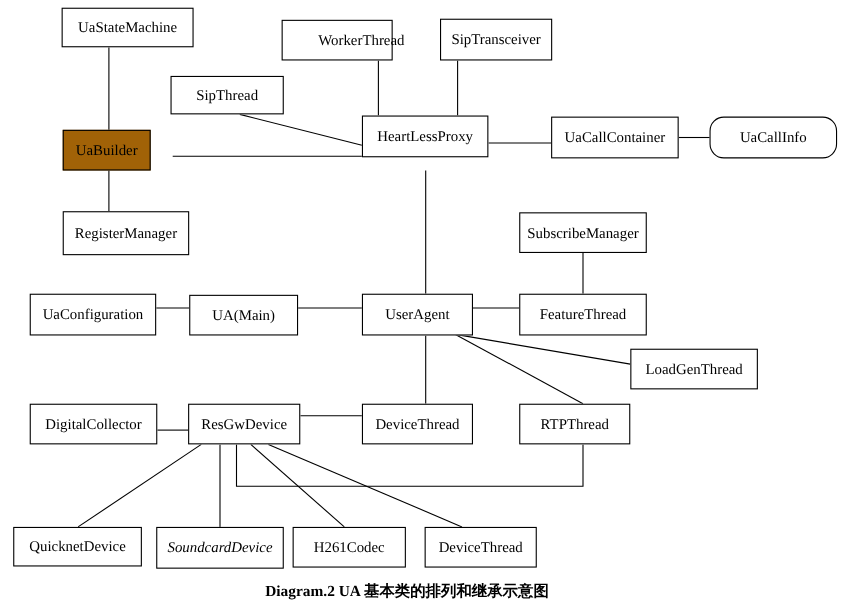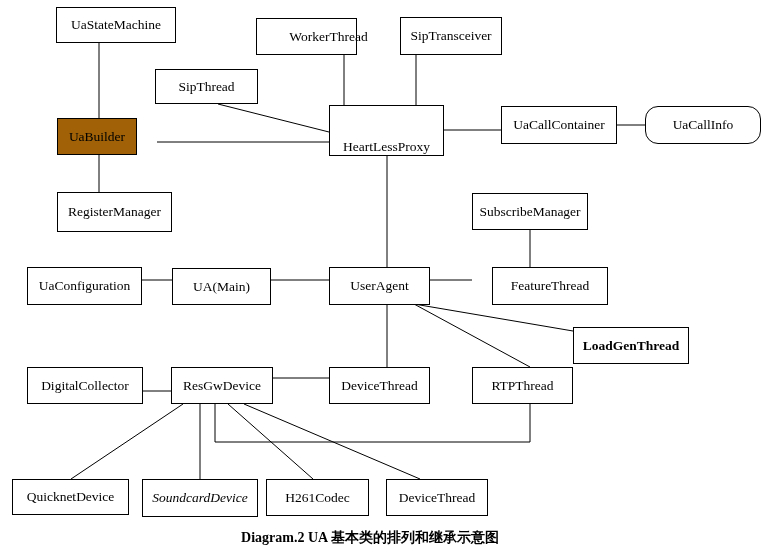--- a/index.html
+++ b/index.html
@@ -81,21 +81,21 @@
       </div>
       <div class="node" style="left: 256px; top: 18px; width: 101px; height: 37px; border-color: rgb(0, 0, 0); background: rgb(255, 255, 255); color: rgb(0, 0, 0); padding-left: 44px;">
         <span>WorkerThread</span>
       </div>
       <div class="node" style="left: 400px; top: 17px; width: 102px; height: 38px; border-color: rgb(0, 0, 0); background: rgb(255, 255, 255); color: rgb(0, 0, 0);">
         <span>SipTransceiver</span>
       </div>
       <div class="node" style="left: 155px; top: 69px; width: 103px; height: 35px; border-color: rgb(0, 0, 0); background: rgb(255, 255, 255); color: rgb(0, 0, 0);">
         <span>SipThread</span>
       </div>
-      <div class="node" style="left: 329px; top: 105px; width: 115px; height: 51px; border-color: rgb(0, 0, 0); background: rgb(255, 255, 255); color: rgb(0, 0, 0); align-items: flex-end;">
+      <div class="node" style="left: 329px; top: 105px; width: 115px; height: 38px; border-color: rgb(0, 0, 0); background: rgb(255, 255, 255); color: rgb(0, 0, 0);">
         <span>HeartLessProxy</span>
       </div>
       <div class="node" style="left: 501px; top: 106px; width: 116px; height: 38px; border-color: rgb(0, 0, 0); background: rgb(255, 255, 255); color: rgb(0, 0, 0);">
         <span>UaCallContainer</span>
       </div>
       <div class="node" style="left: 645px; top: 106px; width: 116px; height: 38px; border-color: rgb(0, 0, 0); background: rgb(255, 255, 255); color: rgb(0, 0, 0); border-radius: 13px;">
         <span>UaCallInfo</span>
       </div>
       <div class="node" style="left: 57px; top: 118px; width: 80px; height: 37px; border-color: rgb(0, 0, 0); background: #a16207; color: rgb(0, 0, 0);">
         <span>UaBuilder</span>
@@ -108,24 +108,24 @@
       </div>
       <div class="node" style="left: 27px; top: 267px; width: 115px; height: 38px; border-color: rgb(0, 0, 0); background: rgb(255, 255, 255); color: rgb(0, 0, 0);">
         <span>UaConfiguration</span>
       </div>
       <div class="node" style="left: 172px; top: 268px; width: 99px; height: 37px; border-color: rgb(0, 0, 0); background: rgb(255, 255, 255); color: rgb(0, 0, 0);">
         <span>UA(Main)</span>
       </div>
       <div class="node" style="left: 329px; top: 267px; width: 101px; height: 38px; border-color: rgb(0, 0, 0); background: rgb(255, 255, 255); color: rgb(0, 0, 0);">
         <span>UserAgent</span>
       </div>
-      <div class="node" style="left: 472px; top: 267px; width: 116px; height: 38px; border-color: rgb(0, 0, 0); background: rgb(255, 255, 255); color: rgb(0, 0, 0); margin-left: 20px;">
+      <div class="node" style="left: 472px; top: 267px; width: 116px; height: 38px; border-color: rgb(0, 0, 0); background: rgb(255, 255, 255); color: rgb(0, 0, 0);">
         <span>FeatureThread</span>
       </div>
-      <div class="node" style="left: 573px; top: 327px; width: 116px; height: 37px; border-color: rgb(0, 0, 0); background: rgb(255, 255, 255); color: rgb(0, 0, 0); font-weight: bold;">
+      <div class="node" style="left: 573px; top: 317px; width: 116px; height: 37px; border-color: rgb(0, 0, 0); background: rgb(255, 255, 255); color: rgb(0, 0, 0);">
         <span>LoadGenThread</span>
       </div>
       <div class="node" style="left: 27px; top: 367px; width: 116px; height: 37px; border-color: rgb(0, 0, 0); background: rgb(255, 255, 255); color: rgb(0, 0, 0);">
         <span>DigitalCollector</span>
       </div>
       <div class="node" style="left: 171px; top: 367px; width: 102px; height: 37px; border-color: rgb(0, 0, 0); background: rgb(255, 255, 255); color: rgb(0, 0, 0);">
         <span>ResGwDevice</span>
       </div>
       <div class="node" style="left: 329px; top: 367px; width: 101px; height: 37px; border-color: rgb(0, 0, 0); background: rgb(255, 255, 255); color: rgb(0, 0, 0);">
         <span>DeviceThread</span>

